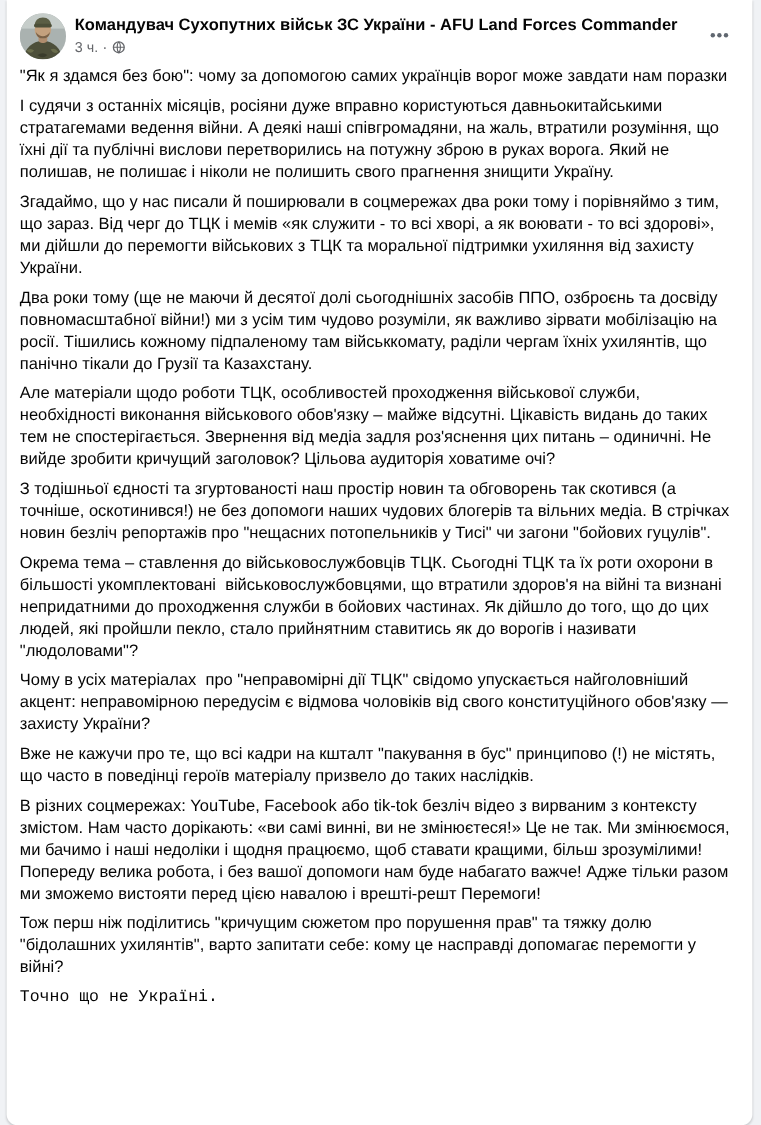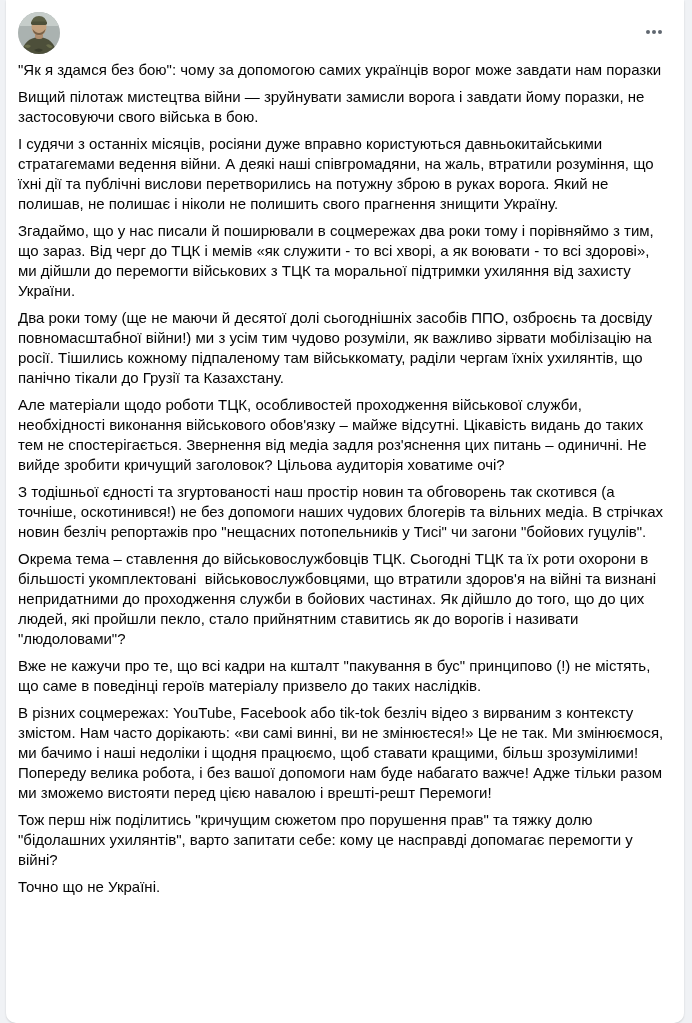--- a/index.html
+++ b/index.html
@@ -73,21 +73,21 @@
     padding: 6px 12px 16px 12px;
     font-size: 15px;
     color: #050505;
     line-height: 20px;
   }
   .post-paragraph {
     margin: 0 0 7px 0;
     white-space: pre-wrap;
     word-wrap: break-word;
   }
-  .post-paragraph:last-child { margin-bottom: 0; }
+  .post-paragraph:last-child { margin-bottom: 0; font-family: Liberation Mono, monospace; }
 </style>
 </head>
 <body>
 
 <div class="post-card">
 
   <div class="post-header">
 
     <div class="avatar">
       <svg viewBox="0 0 42 42" xmlns="http://www.w3.org/2000/svg">
@@ -102,39 +102,52 @@
         <rect x="17" y="20" width="8" height="7" rx="3" fill="#b08d6e"></rect>
         <ellipse cx="21" cy="15" rx="7.5" ry="8.5" fill="#c3a17e"></ellipse>
 
         <path d="M14.5 17 q6.5 8 13 0 q-1 6 -6.5 6 q-5.5 0 -6.5 -6 Z" fill="#7a6248"></path>
 
         <path d="M13 12 q1 -8 8 -8 q7 0 8 8 q-8 -3 -16 0 Z" fill="#5b5e45"></path>
         <rect x="13" y="9.5" width="16" height="3.4" rx="1.6" fill="#4c4f39"></rect>
       </svg>
     </div>
 
+    <div class="header-texts">
+      <div class="page-name">Командувач Сухопутних військ ЗС України - AFU Land Forces Commander</div>
+      <div class="meta-row">
+        <span class="timestamp">3 ч.</span>
+        <span>·</span>
+        <span class="globe-icon">
+          <svg width="12" height="12" viewBox="0 0 16 16">
+            <circle cx="8" cy="8" r="6.6" fill="none" stroke="#65676b" stroke-width="1.6"></circle>
+            <path d="M1.6 8 H14.4 M8 1.4 C5.4 3.4 5.4 12.6 8 14.6 M8 1.4 C10.6 3.4 10.6 12.6 8 14.6" fill="none" stroke="#65676b" stroke-width="1.3"></path>
+          </svg>
+        </span>
+      </div>
+    </div>
 
     <button class="more-btn">
       <svg width="20" height="20" viewBox="0 0 20 20">
         <circle cx="4" cy="10" r="2" fill="#606770"></circle>
         <circle cx="10" cy="10" r="2" fill="#606770"></circle>
         <circle cx="16" cy="10" r="2" fill="#606770"></circle>
       </svg>
     </button>
 
   </div>
 
   <div class="post-content">
       <p class="post-paragraph">"Як я здамся без бою": чому за допомогою самих українців ворог може завдати нам поразки</p>
-      <p class="post-paragraph">Вищий пілотаж мистецтва війни — зруйнувати замисли ворога і завдати йому поразки, не застосовуючи свого війська в бою.</p>
       <p class="post-paragraph">І судячи з останніх місяців, росіяни дуже вправно користуються давньокитайськими стратагемами ведення війни. А деякі наші співгромадяни, на жаль, втратили розуміння, що їхні дії та публічні вислови перетворились на потужну зброю в руках ворога. Який не полишав, не полишає і ніколи не полишить свого прагнення знищити Україну.</p>
       <p class="post-paragraph">Згадаймо, що у нас писали й поширювали в соцмережах два роки тому і порівняймо з тим, що зараз. Від черг до ТЦК і мемів «як служити - то всі хворі, а як воювати - то всі здорові», ми дійшли до перемогти військових з ТЦК та моральної підтримки ухиляння від захисту України.</p>
       <p class="post-paragraph">Два роки тому (ще не маючи й десятої долі сьогоднішніх засобів ППО, озброєнь та досвіду повномасштабної війни!) ми з усім тим чудово розуміли, як важливо зірвати мобілізацію на росії. Тішились кожному підпаленому там військкомату, раділи чергам їхніх ухилянтів, що панічно тікали до Грузії та Казахстану.</p>
       <p class="post-paragraph">Але матеріали щодо роботи ТЦК, особливостей проходження військової служби, необхідності виконання військового обов'язку – майже відсутні. Цікавість видань до таких тем не спостерігається. Звернення від медіа задля роз'яснення цих питань – одиничні. Не вийде зробити кричущий заголовок? Цільова аудиторія ховатиме очі?</p>
       <p class="post-paragraph">З тодішньої єдності та згуртованості наш простір новин та обговорень так скотився (а точніше, оскотинився!) не без допомоги наших чудових блогерів та вільних медіа. В стрічках новин безліч репортажів про "нещасних потопельників у Тисі" чи загони "бойових гуцулів".</p>
       <p class="post-paragraph">Окрема тема – ставлення до військовослужбовців ТЦК. Сьогодні ТЦК та їх роти охорони в більшості укомплектовані  військовослужбовцями, що втратили здоров'я на війні та визнані непридатними до проходження служби в бойових частинах. Як дійшло до того, що до цих людей, які пройшли пекло, стало прийнятним ставитись як до ворогів і називати "людоловами"?</p>
-      <p class="post-paragraph">Вже не кажучи про те, що всі кадри на кшталт "пакування в бус" принципово (!) не містять, що саме в поведінці героїв матеріалу призвело до таких наслідків.</p>
+      <p class="post-paragraph">Чому в усіх матеріалах  про "неправомірні дії ТЦК" свідомо упускається найголовніший акцент: неправомірною передусім є відмова чоловіків від свого конституційного обов'язку — захисту України?</p>
+      <p class="post-paragraph">Вже не кажучи про те, що всі кадри на кшталт "пакування в бус" принципово (!) не містять, що часто в поведінці героїв матеріалу призвело до таких наслідків.</p>
       <p class="post-paragraph">В різних соцмережах: YouTube, Facebook або tik-tok безліч відео з вирваним з контексту змістом. Нам часто дорікають: «ви самі винні, ви не змінюєтеся!» Це не так. Ми змінюємося, ми бачимо і наші недоліки і щодня працюємо, щоб ставати кращими, більш зрозумілими! Попереду велика робота, і без вашої допомоги нам буде набагато важче! Адже тільки разом ми зможемо вистояти перед цією навалою і врешті-решт Перемоги!</p>
       <p class="post-paragraph">Тож перш ніж поділитись "кричущим сюжетом про порушення прав" та тяжку долю "бідолашних ухилянтів", варто запитати себе: кому це насправді допомагає перемогти у війні?</p>
       <p class="post-paragraph">Точно що не Україні.</p>
     </div>
 
 </div>
 
 </body></html>

